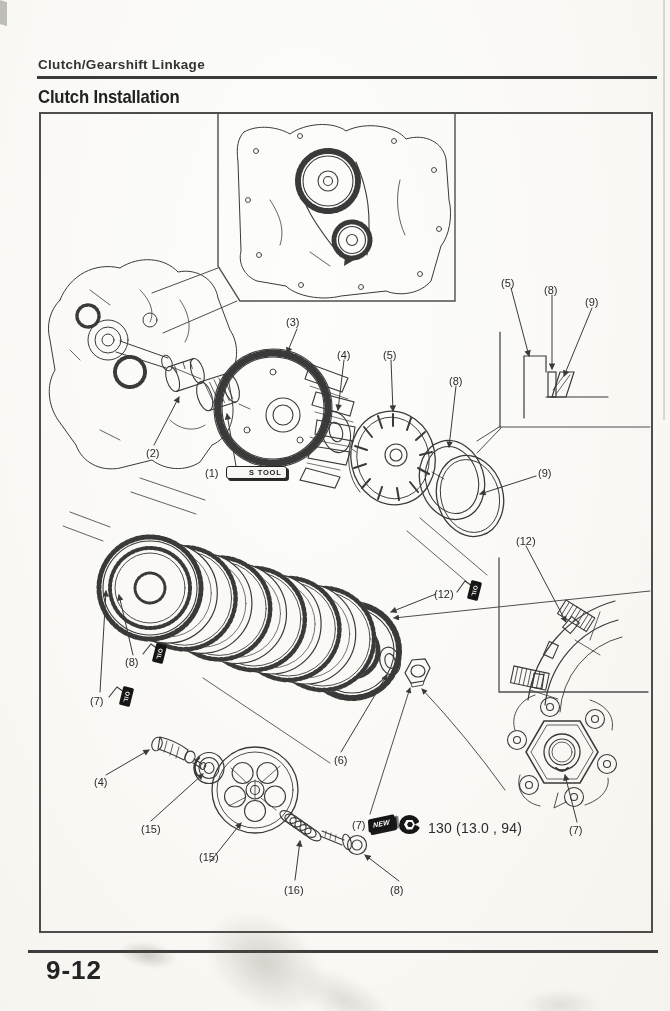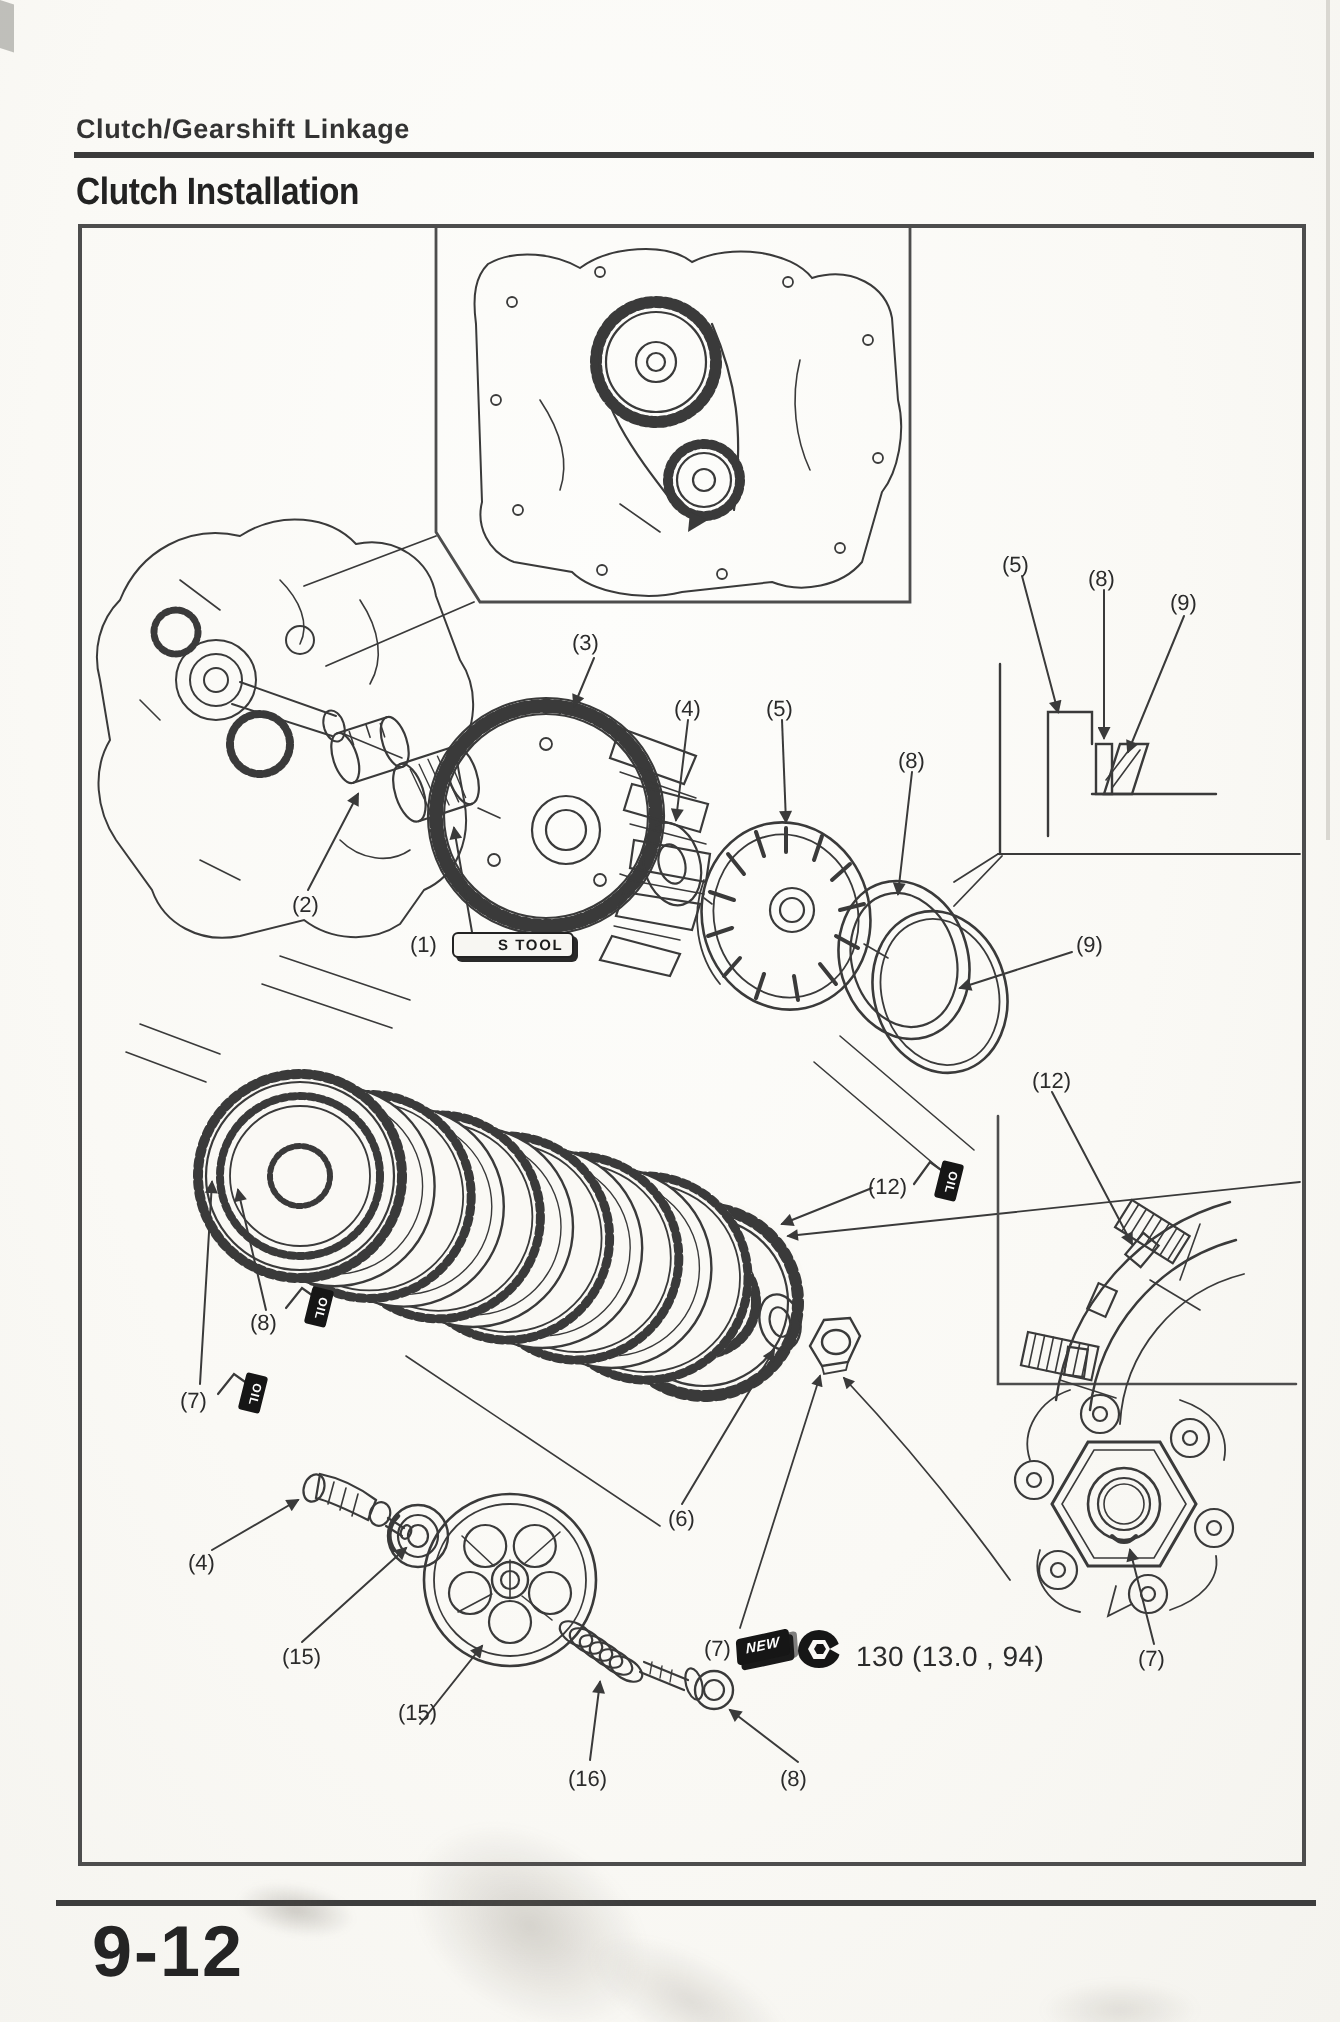--- a/index.html
+++ b/index.html
@@ -50,21 +50,21 @@
     position:absolute;left:8px;top:7px;width:6px;height:5px;background:#161616;
     clip-path:polygon(25% 0,75% 0,100% 50%,75% 100%,25% 100%,0 50%);
   }
   .torque-icon .t-gap{
     position:absolute;right:-2px;top:5.5px;width:8px;height:8px;background:#faf9f5;
     clip-path:polygon(100% 0,10% 50%,100% 100%);
   }
   .torque-text{position:absolute;left:428px;top:820px;font-size:14px;color:#2b2b2b;letter-spacing:.2px;}
   .foot-rule{position:absolute;left:28px;top:950px;width:630px;height:2.5px;background:#3d3d3d;}
   .page-number{
-    position:absolute;left:46px;top:955px;font-size:36px;font-weight:bold;
+    position:absolute;left:46px;top:955px;font-size:26px;font-weight:bold;
     letter-spacing:1px;color:#242424;
   }
   .smudge{position:absolute;pointer-events:none;filter:blur(2px);}
   .smudge-a{left:200px;top:918px;width:130px;height:90px;transform:rotate(33deg);
     background:radial-gradient(ellipse at 50% 50%, rgba(112,104,92,.26), rgba(112,104,92,0) 70%);}
   .smudge-b{left:290px;top:978px;width:110px;height:45px;transform:rotate(28deg);
     background:radial-gradient(ellipse, rgba(112,104,92,.18), rgba(112,104,92,0) 72%);}
   .smudge-c{left:520px;top:990px;width:80px;height:30px;
     background:radial-gradient(ellipse, rgba(112,104,92,.16), rgba(112,104,92,0) 70%);}
   .smudge-d{left:118px;top:942px;width:60px;height:26px;transform:rotate(10deg);filter:blur(1.5px);

